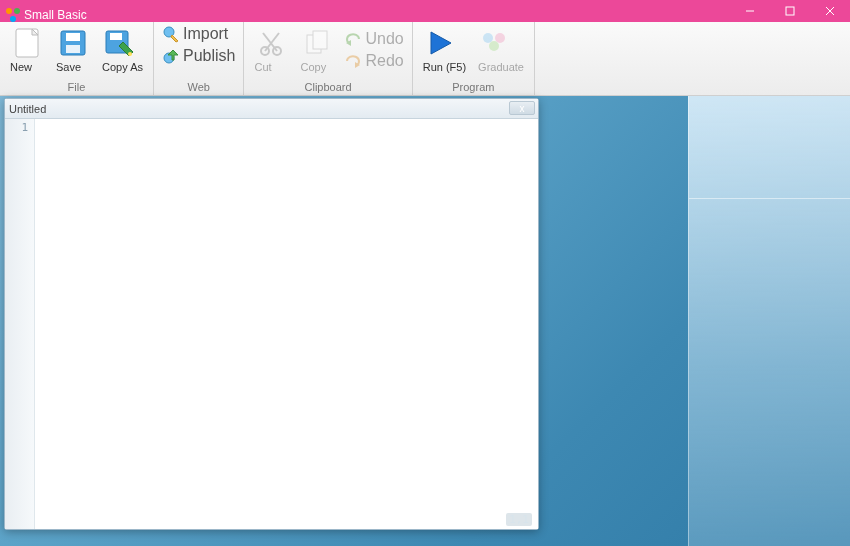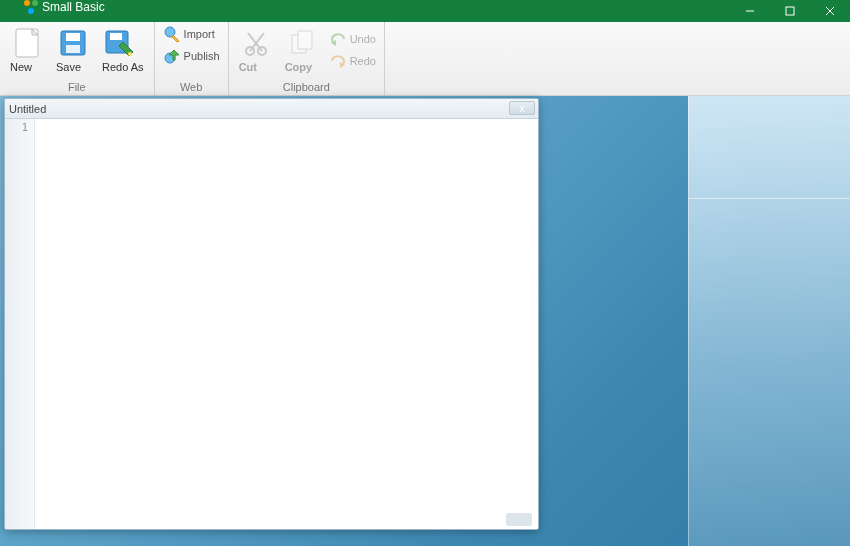--- a/index.html
+++ b/index.html
@@ -6,25 +6,25 @@
   body {
     font-family: "Segoe UI", Tahoma, sans-serif;
     font-size: 12px;
     width: 850px;
     height: 546px;
     overflow: hidden;
     background: #fff;
   }
   .titlebar {
     height: 22px;
-    background: #15803d;
+    background: #ec4899;
     color: #fff;
     display: flex;
-    align-items: flex-start;
-    padding-left: 24px;
+    align-items: flex-end;
+    padding-left: 6px;
   }
   .titlebar .title { margin-left: 4px; font-size: 12px; }
   .titlebar .spacer { flex: 1; }
   .winbtn {
     width: 40px; height: 22px;
     display: flex; align-items: center; justify-content: center;
     color: #fff; font-size: 12px;
   }
   .logo {
     width: 14px; height: 14px;
@@ -58,29 +58,29 @@
     margin-top: auto;
     padding-bottom: 2px;
   }
   .btn-big {
     display: flex; flex-direction: column; align-items: flex-start;
     padding: 2px 6px;
     cursor: default;
     color: #333;
   }
   .btn-big .lbl { font-size: 11px; margin-top: 1px; }
-  .btn-big.disabled { opacity: 0.4; font-weight: bold; }
+  .btn-big.disabled { opacity: 0.4; }
   .btn-big .ico { width: 34px; height: 34px; display:flex; align-items:center; justify-content:center; }
 
   .btn-small {
-    display: flex; align-items: center;
+    display: flex; 
     padding: 1px 4px;
     cursor: default;
     color: #555;
-    font-size: 11px;
+    font-size: 16px;
   }
   .btn-small.disabled { opacity: 0.45; }
   .btn-small .ico { width: 18px; height: 18px; margin-right: 3px; display:flex;align-items:center;justify-content:center; }
   .web-col, .undo-col { display:flex; flex-direction:column; justify-content:center; gap:2px; }
 
   .workspace {
     height: calc(546px - 22px - 74px);
     background: linear-gradient(135deg,#7fb9d8 0%, #5ca3c8 35%, #3d88b2 70%, #2f7aa6 100%);
     position: relative;
     display: flex;
@@ -213,21 +213,21 @@
       </div>
       <div class="btn-big">
         <div class="ico">
           <svg width="32" height="30">
               <rect x="3" y="3" width="22" height="22" rx="2" fill="#4da3e0" stroke="#2b7db8"></rect>
               <rect x="7" y="5" width="12" height="7" fill="#fff"></rect>
               <path d="M20 14 L30 24 L26 28 L16 18 Z" fill="#3da24a" stroke="#2c7d37"></path>
               <circle cx="27" cy="26" r="2" fill="#ffe05a"></circle>
             </svg>
         </div>
-        <span class="lbl">Redo As</span>
+        <span class="lbl">Copy As</span>
       </div>
     </div>
     <div class="group-label">File</div>
   </div>
 
   <div class="group">
     <div class="web-col">
       <div class="btn-small">
         <div class="ico">
           <svg width="18" height="18">
@@ -289,20 +289,43 @@
                 <polygon points="15,11 10,8 10,14" fill="#e0a04a"></polygon>
               </svg>
           </div>
           <span>Redo</span>
         </div>
       </div>
     </div>
     <div class="group-label">Clipboard</div>
   </div>
 
+  <div class="group">
+    <div class="group-row">
+      <div class="btn-big">
+        <div class="ico">
+          <svg width="30" height="30">
+              <polygon points="6,4 26,15 6,26" fill="#1e73d6" stroke="#155aa8"></polygon>
+            </svg>
+        </div>
+        <span class="lbl">Run (F5)</span>
+      </div>
+      <div class="btn-big disabled">
+        <div class="ico">
+          <svg width="30" height="26">
+              <circle cx="8" cy="8" r="5" fill="#8bc9f0"></circle>
+              <circle cx="20" cy="8" r="5" fill="#f09fc0"></circle>
+              <circle cx="14" cy="16" r="5" fill="#a7dd8f"></circle>
+            </svg>
+        </div>
+        <span class="lbl">Graduate</span>
+      </div>
+    </div>
+    <div class="group-label">Program</div>
+  </div>
 
 </div>
 
 <div class="workspace">
   <div class="editor-window">
     <div class="editor-tabbar">
       <span>Untitled</span>
       <div class="close">
         <span>x</span>
       </div>

